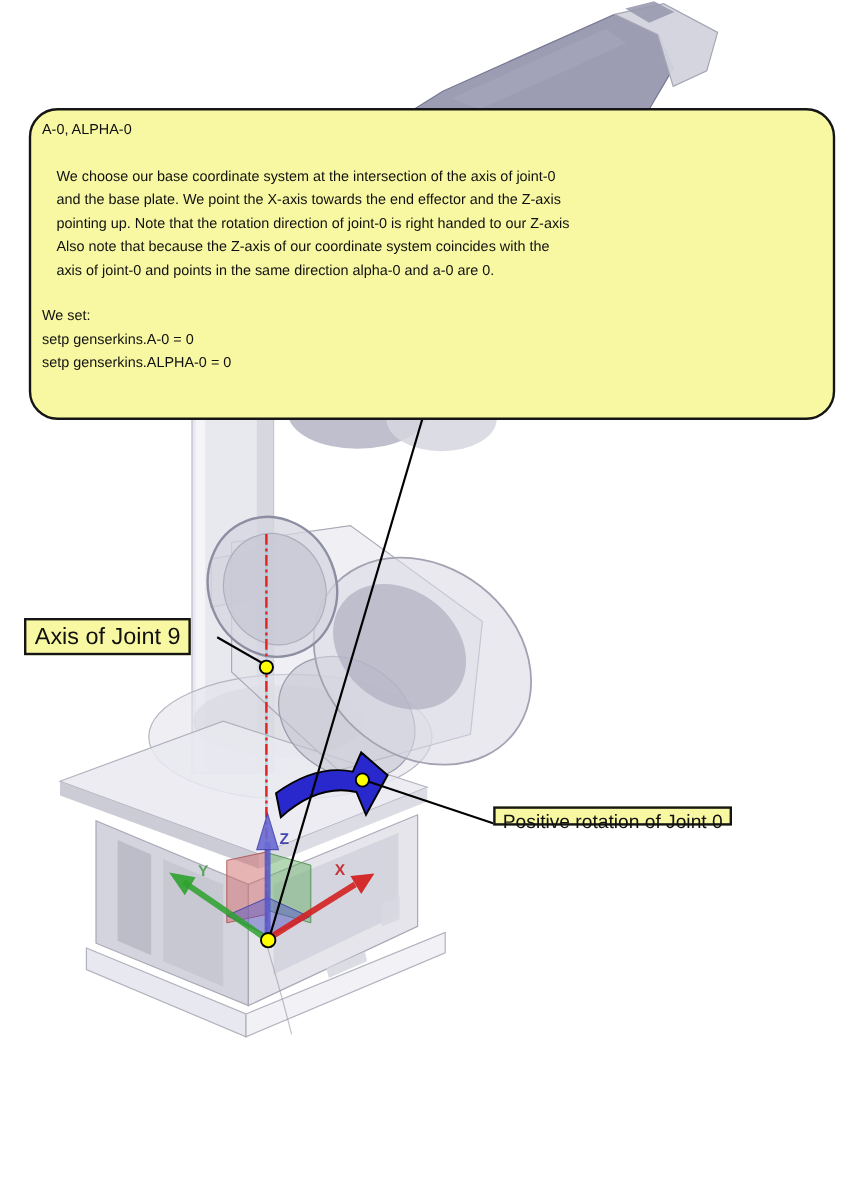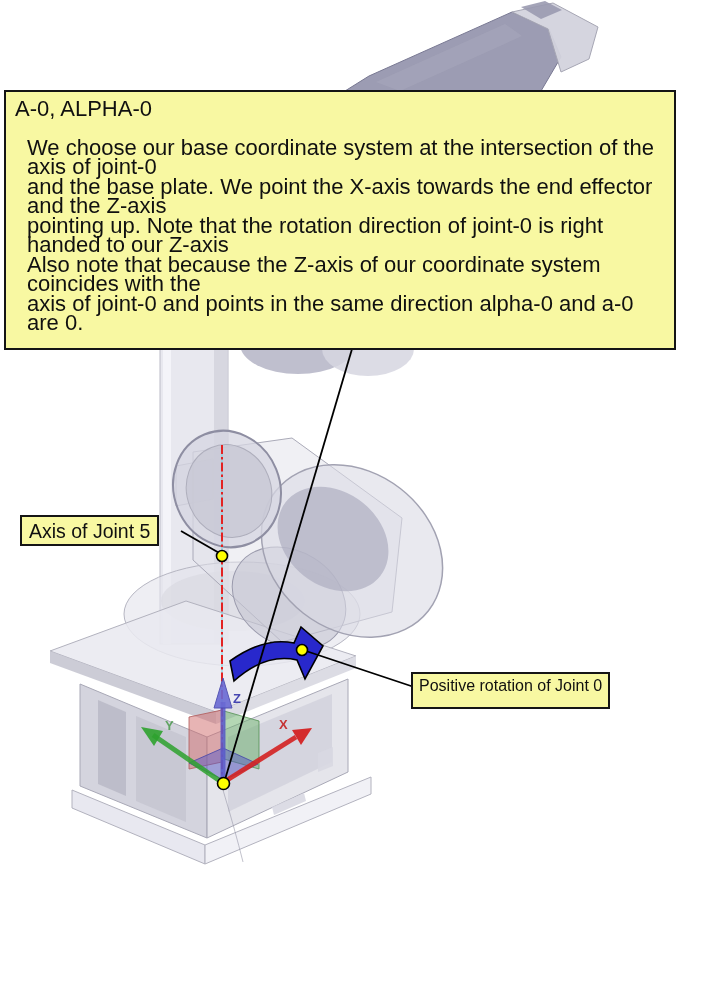--- a/index.html
+++ b/index.html
@@ -1,27 +1,27 @@
 <!DOCTYPE html>
 <html style="--callout-bg: #f8f8a2;"><head>
 <meta charset="utf-8">
 <style>
   html,body{margin:0;padding:0;background:#ffffff;}
   #page{position:relative;width:707px;height:1000px;background:#ffffff;overflow:hidden;
         font-family:"Liberation Sans",sans-serif;}
   #scene{position:absolute;left:0;top:0;z-index:1;}
   .callout{position:absolute;z-index:2;background:var(--callout-bg,#f8f8a2);
            border:2px solid #151515;color:#101010;box-sizing:border-box;}
-  #callout-main{left:4px;top:90px;width:672px;height:260px;padding:7px 9px;
-                font-size:22px;line-height:19.5px;}
+  #callout-main{left:24px;top:90px;width:672px;height:260px;padding:7px 9px;
+                font-size:12px;line-height:19.5px;border-radius:24px;}
   #callout-main .title{margin:0 0 19px 0;}
   #callout-main .body{white-space:pre-line;margin:0 0 19px 12px;}
   #callout-main .cmd{display:block;}
   #axis-callout{left:20px;top:515px;height:31px;padding:3px 7px 0 7px;font-size:19.5px;}
-  #rotation-callout{left:411px;top:672px;height:37px;padding:3px 6px 0 6px;font-size:16px;}
+  #rotation-callout{left:411px;top:672px;height:16px;padding:3px 6px 0 6px;font-size:16px;}
   svg text{font-family:"Liberation Sans",sans-serif;font-weight:bold;}
 </style>
 </head>
 <body>
 
 <div id="page">
 
   <svg id="scene" width="707" height="1000" viewBox="0 0 707 1000">
 
     <g>
@@ -105,19 +105,24 @@
     </g>
   </svg>
 
   <div id="callout-main" class="callout">
     <div class="title">A-0, ALPHA-0</div>
     <div class="body">We choose our base coordinate system at the intersection of the axis of joint-0
 and the base plate. We point the X-axis towards the end effector and the Z-axis
 pointing up. Note that the rotation direction of joint-0 is right handed to our Z-axis
 Also note that because the Z-axis of our coordinate system coincides with the
 axis of joint-0 and points in the same direction alpha-0 and a-0 are 0.</div>
+    <div class="settings">
+      <span class="cmd">We set:</span>
+      <span class="cmd">setp genserkins.A-0 = 0</span>
+      <span class="cmd">setp genserkins.ALPHA-0 = 0</span>
+    </div>
   </div>
 
-  <div id="axis-callout" class="callout">Axis of Joint 5</div>
+  <div id="axis-callout" class="callout">Axis of Joint 9</div>
 
   <div id="rotation-callout" class="callout">Positive rotation of Joint 0</div>
 
 </div>
 
 </body></html>

